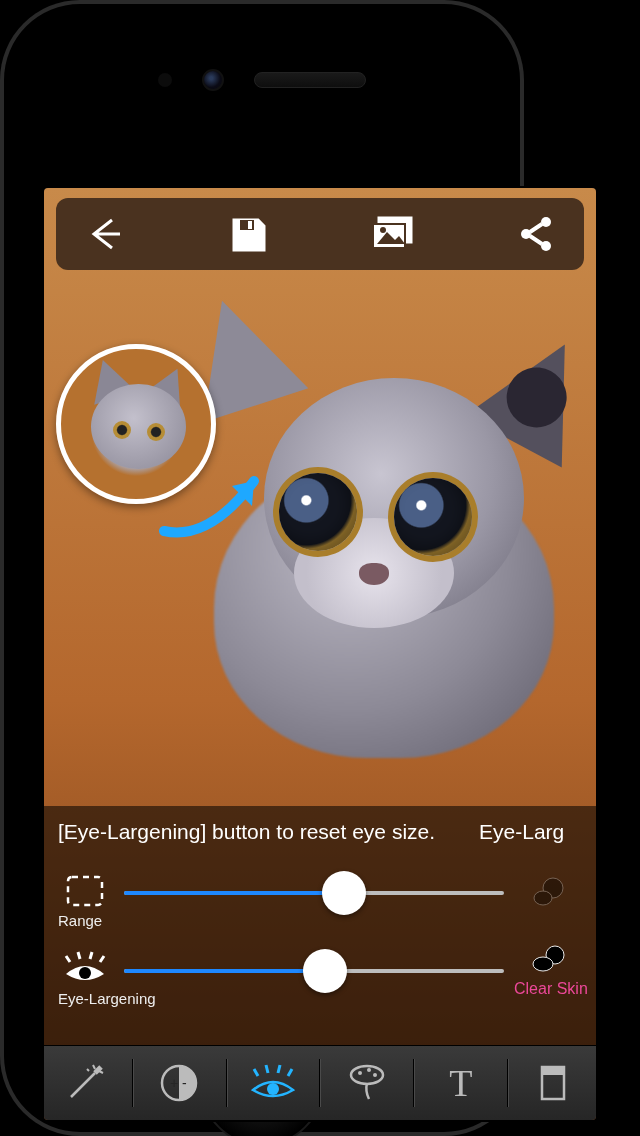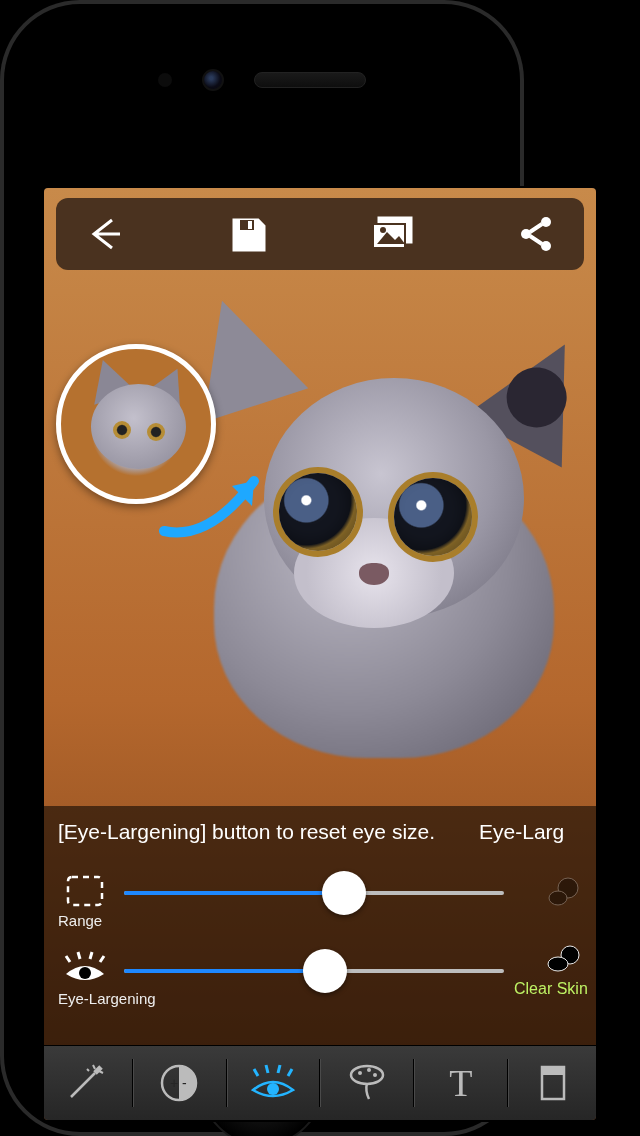--- a/index.html
+++ b/index.html
@@ -46,21 +46,21 @@
   .hint{font-size:21px;padding:4px 14px 10px 14px;white-space:nowrap;overflow:hidden;}
   .hint .gap{display:inline-block;width:44px;}
   .row{display:flex;align-items:center;height:78px;padding:0 12px;gap:10px;position:relative;}
   .row .ic{width:58px;text-align:center;}
   .row .ic svg{stroke:#fff;fill:none;stroke-width:2.5;}
   .row .lbl{position:absolute;left:14px;top:58px;font-size:15px;color:#eee;}
   .slider{flex:1;height:40px;position:relative;}
   .slider .track{position:absolute;left:0;right:0;top:50%;height:4px;background:#bdbdbd;border-radius:2px;transform:translateY(-50%);}
   .slider .fill{position:absolute;left:0;top:50%;height:4px;background:#1e88ff;border-radius:2px;transform:translateY(-50%);}
   .slider .knob{position:absolute;top:50%;width:44px;height:44px;border-radius:50%;background:#fff;transform:translate(-50%,-50%);box-shadow:0 2px 5px rgba(0,0,0,.45);}
-  .row .right-ic{width:70px;text-align:right;color:#bef264;}
+  .row .right-ic{width:70px;text-align:center;color:#ec4899;}
   .row .right-ic .sub{font-size:16px;display:block;margin-top:2px;white-space:nowrap;}
   
   .tabs{position:absolute;left:0;right:0;bottom:0;height:74px;background:linear-gradient(#3a3a3a,#262626);display:flex;align-items:center;justify-content:space-around;z-index:21;border-top:1px solid #000;}
   .tabs .tab{width:72px;height:60px;display:flex;align-items:center;justify-content:center;color:#bbb;}
   .tabs .tab.active{color:#23b4ff;}
   .tabs .tab.active svg{stroke:#23b4ff;fill:none;}
   .tabs svg{stroke:#bbb;fill:none;stroke-width:2.5;}
   .tabs .sep{width:1px;height:48px;background:#000;box-shadow:1px 0 0 #4a4a4a;}
   .tabs .text-tab{font-family:Georgia,'Times New Roman',serif;font-size:38px;color:#bbb;}
 </style>

